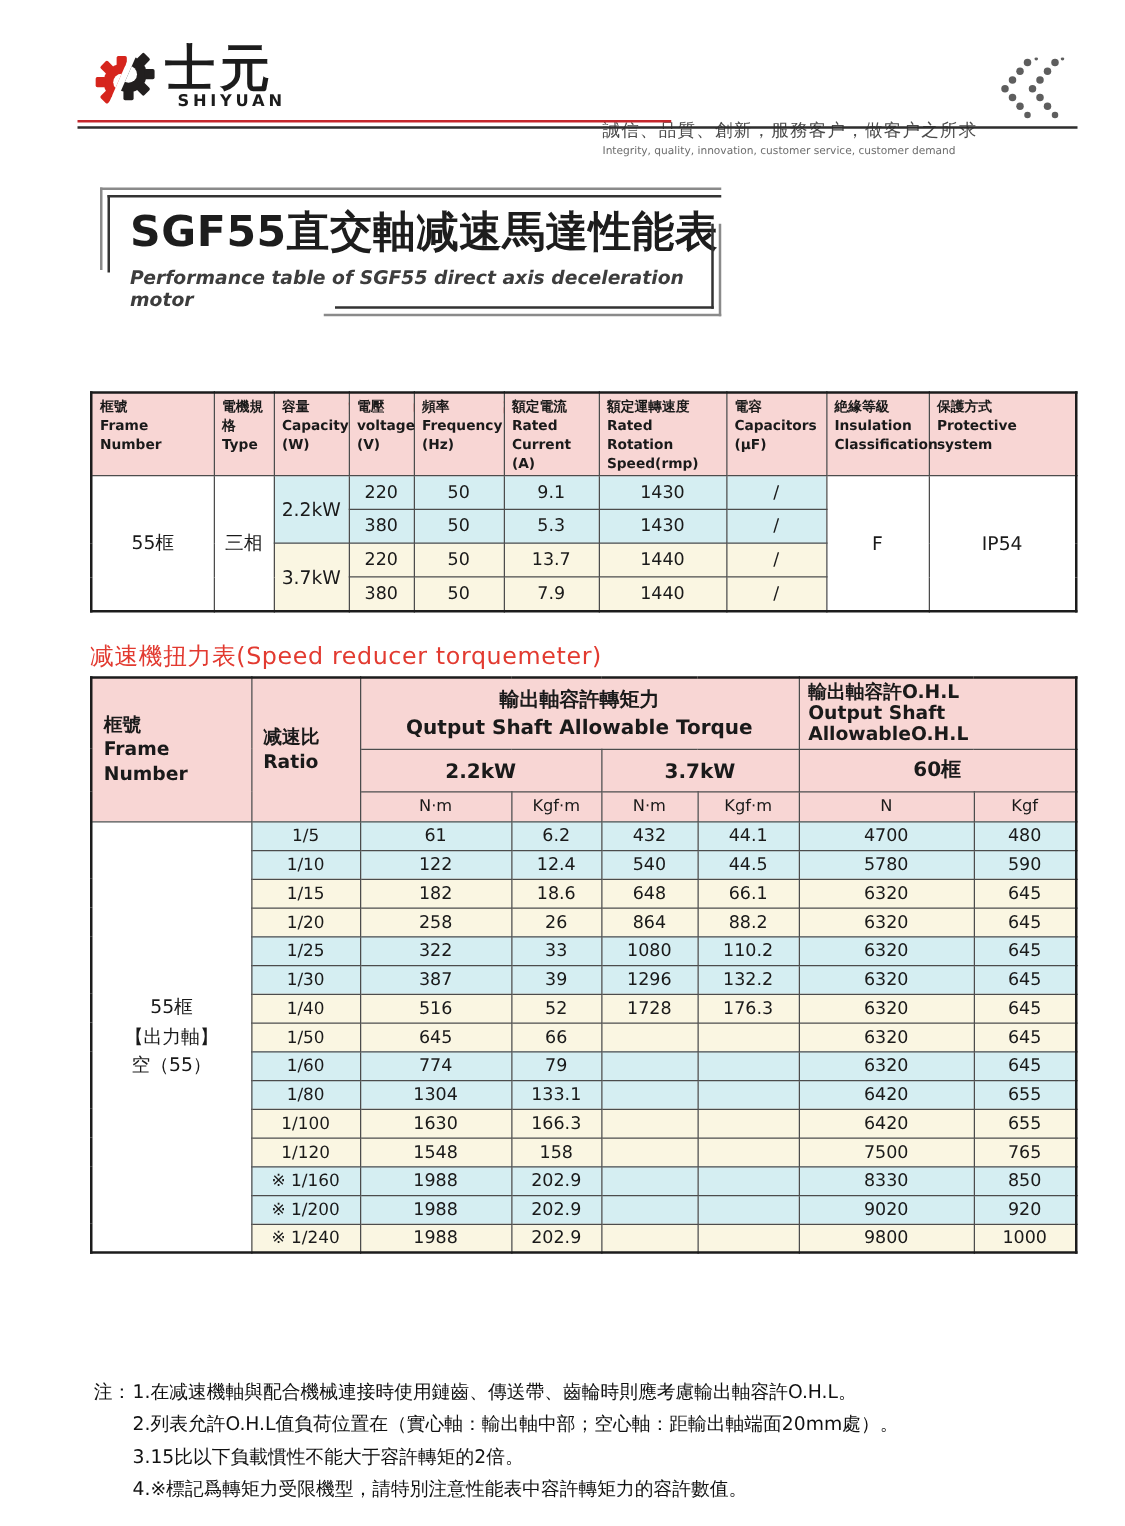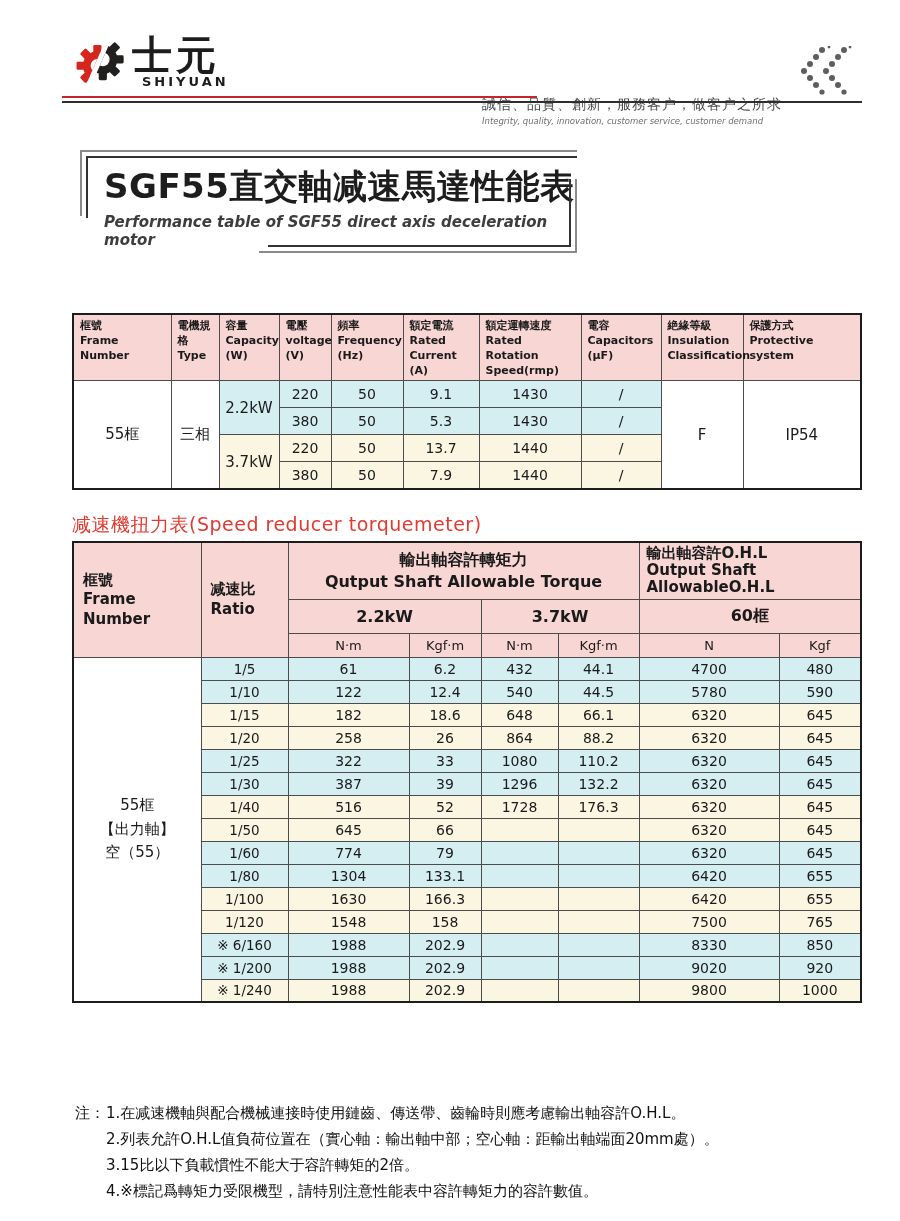--- a/index.html
+++ b/index.html
@@ -7,21 +7,21 @@
   body { width:900px; font-family:"DejaVu Sans","Liberation Sans",sans-serif; color:#1a1a1a; }
   .page { position:relative; width:900px; height:1221px; background:#fff; overflow:hidden; }
 
   
   .logo { position:absolute; left:72px; top:34px; display:flex; align-items:flex-start; }
   .logo-texts { margin-left:2px; }
   .brand-cn { font-size:40px; font-weight:bold; color:#1c1c1c; line-height:1.05; letter-spacing:4px; }
   .brand-en { font-size:13px; font-weight:bold; color:#1c1c1c; letter-spacing:3px; margin-left:10px; margin-top:-2px; }
   .motto { position:absolute; right:118px; top:52px; text-align:left;margin-top:44px; }
   .motto-cn { font-size:14px; color:#4a4a4a; letter-spacing:1px; }
-  .motto-en { font-size:8.5px; color:#6d6d6d; margin-top:2px;font-style:italic; }
+  .motto-en { font-size:8.5px; color:#6d6d6d; margin-top:2px; }
   .chevrons { position:absolute; right:48px; top:46px; }
   .rule-red  { position:absolute; top:96px;  left:62px; width:475px; height:2px; background:#c4262c; }
   .rule-dark { position:absolute; top:101px; left:62px; width:800px; height:2px; background:#2e2e2e; }
 
   
   .title-box { position:absolute; top:150px; left:80px; width:497px; height:103px; padding:17px 0 0 24px; }
   .tb-deco1 { position:absolute; top:0; left:0; right:0; height:64%; border-top:2px solid #8a8a8a; border-left:2px solid #8a8a8a; }
   .tb-deco2 { position:absolute; top:6px; left:6px; right:0; height:60%; border-top:2px solid #333; border-left:2px solid #333; }
   .tb-deco3 { position:absolute; right:0; bottom:0; width:64%; height:72%; border-bottom:2px solid #8a8a8a; border-right:2px solid #8a8a8a; }
   .tb-deco4 { position:absolute; right:6px; bottom:6px; width:61%; height:66%; border-bottom:2px solid #333; border-right:2px solid #333; }
@@ -382,21 +382,21 @@
       <tr class="r-cream">
         <td class="ratio">1/120</td>
         <td>1548</td>
         <td>158</td>
         <td></td>
         <td></td>
         <td>7500</td>
         <td>765</td>
       </tr>
       <tr class="r-blue">
-        <td class="ratio">※ 6/160</td>
+        <td class="ratio">※ 1/160</td>
         <td>1988</td>
         <td>202.9</td>
         <td></td>
         <td></td>
         <td>8330</td>
         <td>850</td>
       </tr>
       <tr class="r-blue">
         <td class="ratio">※ 1/200</td>
         <td>1988</td>

